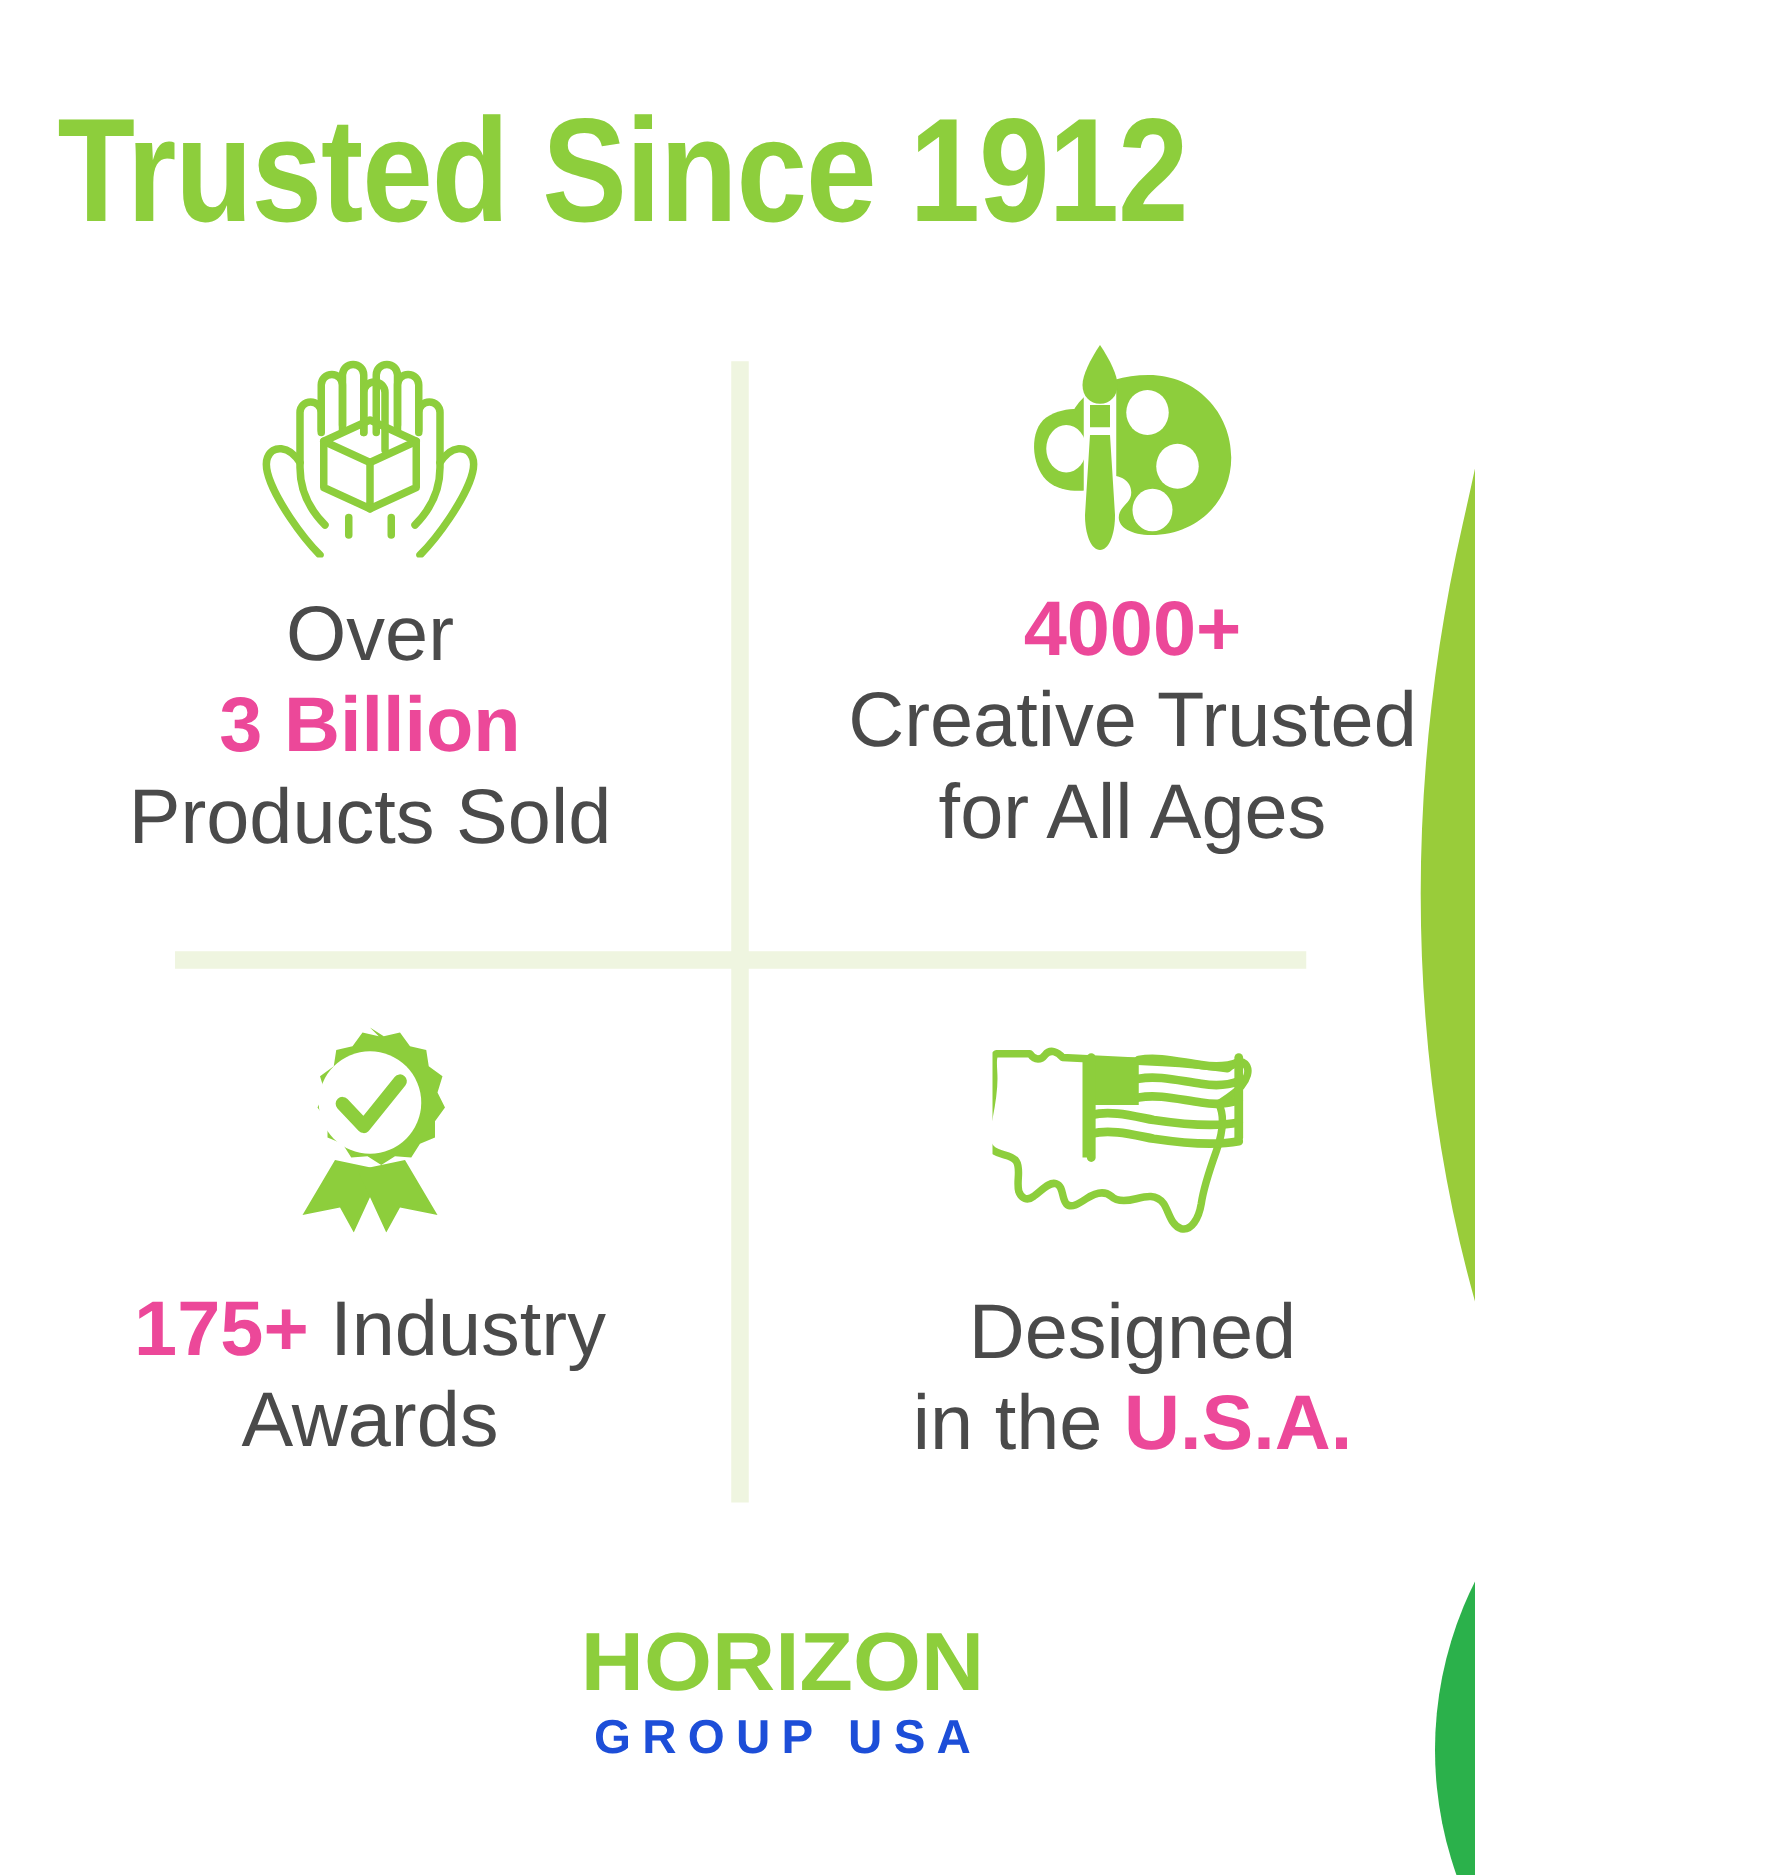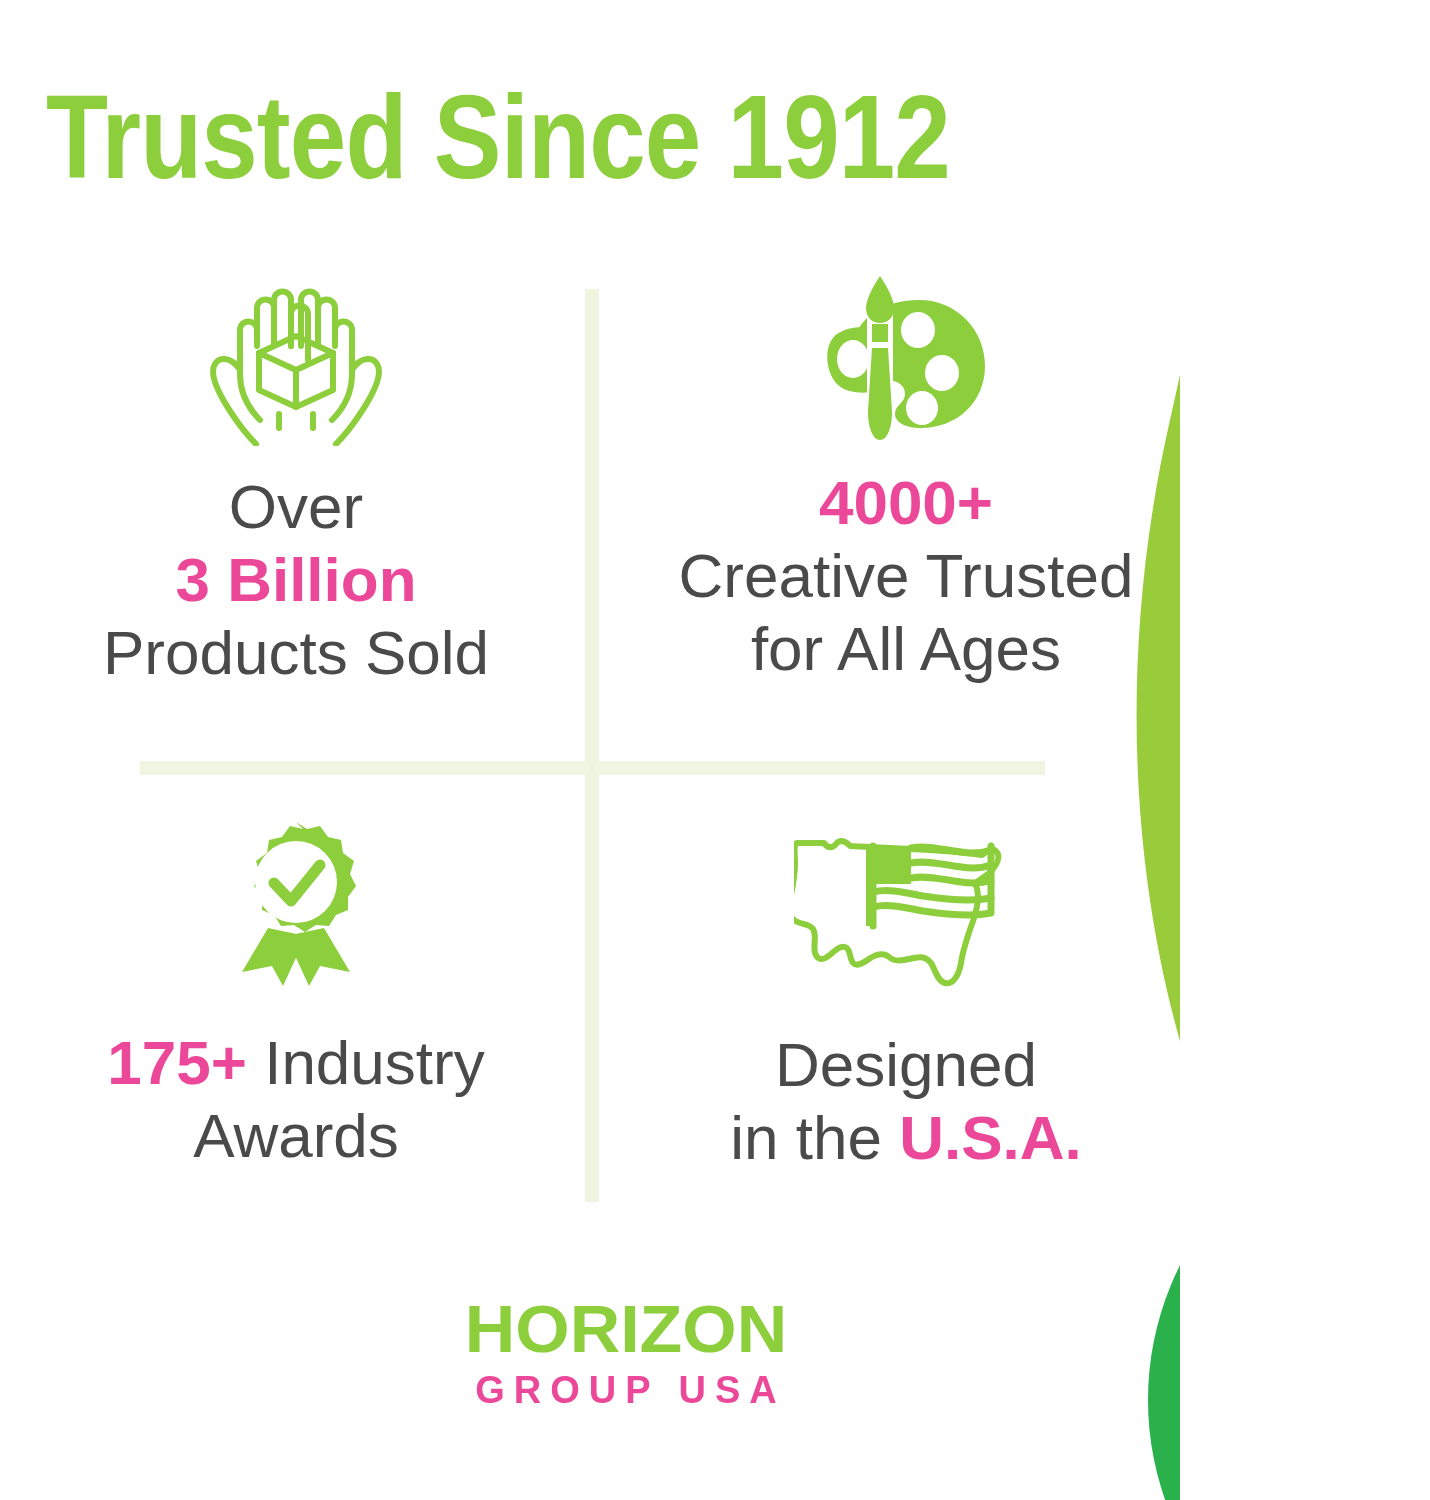--- a/index.html
+++ b/index.html
@@ -121,21 +121,21 @@
     font-size: 66px;
     font-weight: bold;
     color: #8DCE3C;
     letter-spacing: 0px;
     transform: scaleX(1.06);
   }
   .logo-sub {
     display: block;
     font-size: 38px;
     font-weight: bold;
-    color: #ec4899;
+    color: #1d4ed8;
     letter-spacing: 9px;
     margin-top: 9px;
     padding-left: 9px;
   }
 </style>
 </head>
 <body>
 
 <div id="infographic">
 

